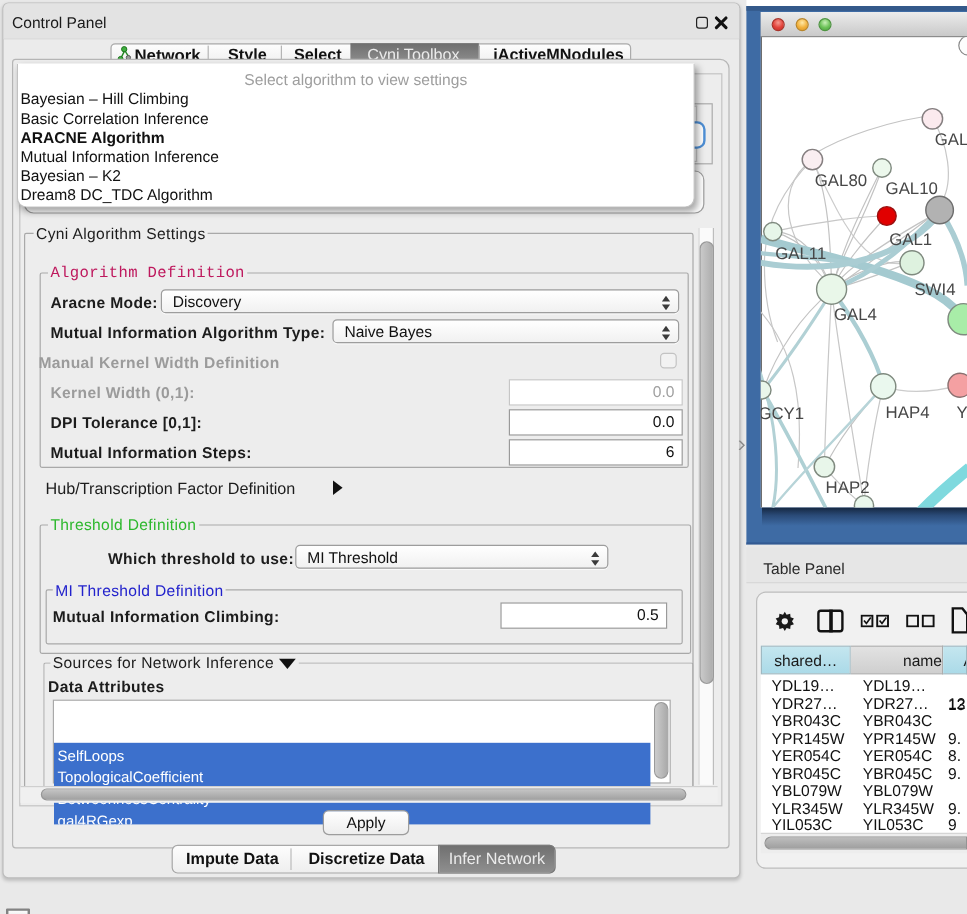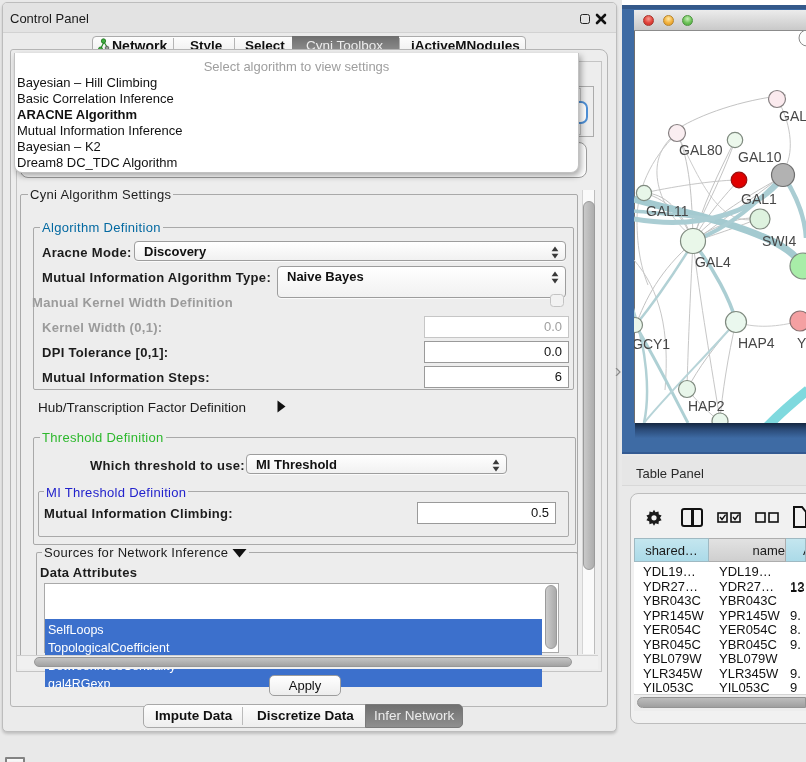--- a/index.html
+++ b/index.html
@@ -4,21 +4,21 @@
 <style>
 * { margin:0; padding:0; box-sizing:border-box; }
 html,body { width:806px; height:762px; }
 body { font-family:"Liberation Sans",sans-serif; background:#e9e9e9; overflow:hidden; position:relative; }
 .abs { position:absolute; }
 .b { font-weight:bold; }
 .lbl { position:absolute; font-size:13px; letter-spacing:0.3px; font-weight:bold; color:#1c1c1c; white-space:nowrap; }
 .dis { color:#9b9b9b; }
 .gbox { position:absolute; border:1px solid #a9a9a9; border-radius:2px; }
 .gtitle { position:absolute; font-size:13px; letter-spacing:0.3px; background:#ededed; padding:0 2px; white-space:nowrap; }
-.combo { position:absolute; background:linear-gradient(#ffffff,#f1f1f1); border:1px solid #9d9d9d; border-radius:4px; box-shadow:0 1px 0 rgba(255,255,255,.7);font-weight:bold; }
+.combo { position:absolute; background:linear-gradient(#ffffff,#f1f1f1); border:1px solid #9d9d9d; border-radius:4px; box-shadow:0 1px 0 rgba(255,255,255,.7); }
 .combo .ct { position:absolute; left:9px; top:2px; font-size:13px; color:#111; }
 .field { position:absolute; background:#fff; border:1px solid #9a9a9a; font-size:13px; text-align:right; padding:2px 6px 0 0; color:#111; }
 .fieldd { border:1px solid #c6c6c6; color:#a0a0a0; }
 </style>
 </head>
 <body>
 
 <div class="abs" id="cpwin" style="left:2px; top:2px; width:615px; height:730px; background:#ebebeb; border:1px solid #bdbdbd; border-radius:5px; box-shadow:0 2px 3px rgba(0,0,0,0.18);"></div>
 
 <div class="abs" style="left:3px; top:3px; width:613px; height:30px; background:#e3e3e3; border-bottom:1px solid #d2d2d2; border-radius:4px 4px 0 0;"></div>
@@ -53,33 +53,33 @@
 <div class="abs" style="left:558px; top:101px; width:30px; height:23px; border:2.5px solid #4e8fd5; border-radius:7px; background:#fff;"></div>
 <div class="abs" style="left:20px; top:142px; width:567px; height:36px; border:1px solid #9d9d9d; border-radius:8px; background:#fff;"></div>
 
 <div class="abs" style="left:582px; top:190px; width:13px; height:464px; background:#fafafa; border-left:1px solid #d4d4d4; border-right:1px solid #bdbdbd;"></div>
 <div class="abs" style="left:583px; top:201px; width:12px; height:369px; background:linear-gradient(90deg,#c9c9c9,#adadad); border:1px solid #9a9a9a; border-radius:6px;"></div>
 
 <div class="gbox" style="left:20px; top:194px; width:558px; height:468px;"></div>
 <div class="gtitle" style="left:28px; top:187px; color:#1c1c1c;">Cyni Algorithm Settings</div>
 
 <div class="gbox" style="left:33px; top:227px; width:541px; height:163px;"></div>
-<div class="gtitle" style="left:40px; top:220px; color:#0369a1;">Algorithm Definition</div>
+<div class="gtitle" style="left:40px; top:220px; color:#be185d;font-family:Liberation Mono, monospace;">Algorithm Definition</div>
 
 <div class="lbl" style="left:42px; top:245px;">Aracne Mode:</div>
 <div class="combo" style="left:134px; top:241px; width:432px; height:20px;">
     <span class="ct">Discovery</span>
     <svg class="carrsvg" width="8" height="13" viewBox="0 0 8 13" style="position:absolute; right:6px; top:3.5px;">
       <path d="M4 0.5 L7.4 5.2 L0.6 5.2 Z" fill="#3a3a3a"></path>
       <path d="M4 12.5 L7.4 7.8 L0.6 7.8 Z" fill="#3a3a3a"></path>
     </svg>
   </div>
 
 <div class="lbl" style="left:42px; top:270px;">Mutual Information Algorithm Type:</div>
-<div class="combo" style="left:277px; top:266px; width:289px; height:32px;">
+<div class="combo" style="left:277px; top:266px; width:289px; height:20px;">
     <span class="ct">Naive Bayes</span>
     <svg class="carrsvg" width="8" height="13" viewBox="0 0 8 13" style="position:absolute; right:6px; top:3.5px;">
       <path d="M4 0.5 L7.4 5.2 L0.6 5.2 Z" fill="#3a3a3a"></path>
       <path d="M4 12.5 L7.4 7.8 L0.6 7.8 Z" fill="#3a3a3a"></path>
     </svg>
   </div>
 
 <div class="lbl dis" style="left:32px; top:295px;text-align:right;">Manual Kernel Width Definition</div>
 <div class="abs" style="left:550px; top:294px; width:14px; height:13px; background:#f2f2f2; border:1px solid #c3c3c3; border-radius:3.5px;"></div>
 

